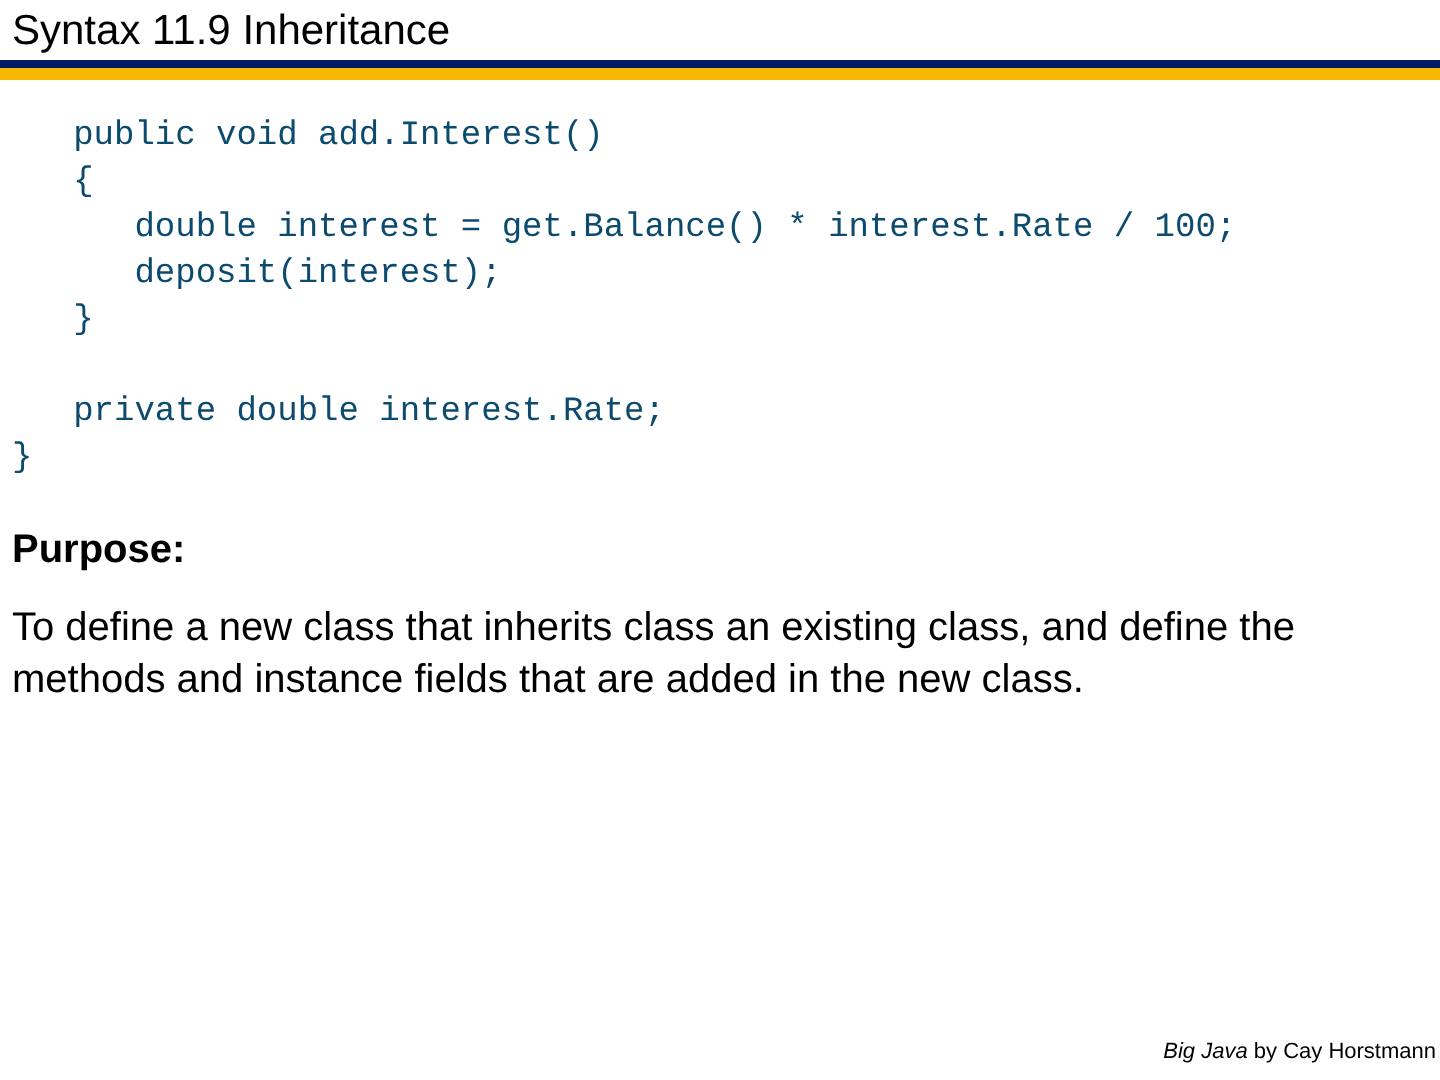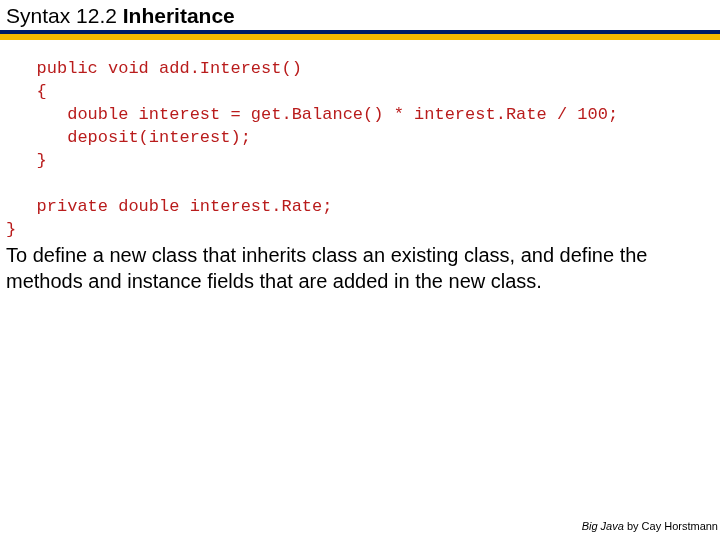--- a/index.html
+++ b/index.html
@@ -11,40 +11,40 @@
     position: relative;
     overflow: hidden;
   }
   .title-wrap {
     padding: 4px 6px 2px 6px;
   }
   .title {
     font-size: 21px;
     color: #000;
   }
-  .title .bold { font-weight: bold; }
+  .title .bold { font-weight: normal; }
   .rule-navy {
     height: 4px;
     background: #001a66;
     width: 100%;
   }
   .rule-gold {
     height: 6px;
     background: #f6b800;
     width: 100%;
   }
   .content {
     padding: 18px 6px 0 6px;
   }
   .code {
     font-family: "Courier New", Courier, monospace;
     font-size: 17px;
     line-height: 1.35;
     white-space: pre;
-    color: #b91c1c;
+    color: #0c4a6e;
   }
   .purpose-heading {
     font-size: 20px;
     font-weight: bold;
     margin-top: 22px;
     margin-bottom: 14px;
   }
   .purpose-body {
     font-size: 20px;
     line-height: 1.3;
@@ -58,37 +58,38 @@
     line-height: 1.25;
     color: #000;
   }
   .footer .book { font-style: italic; text-align: center; }
 </style>
 </head>
 <body>
 
 <div class="title-wrap">
   <span class="title">
-    <span>Syntax 12.2 </span><span class="bold">Inheritance</span>
+    <span>Syntax 11.9 </span><span class="bold">Inheritance</span>
   </span>
 </div>
 
 <div class="rule-navy"></div>
 <div class="rule-gold"></div>
 
 <div class="content">
   <div class="code">   public void add.Interest()
    {
       double interest = get.Balance() * interest.Rate / 100;
       deposit(interest);
    }
 
    private double interest.Rate;
 }</div>
 
+  <div class="purpose-heading">Purpose:</div>
   <div class="purpose-body">To define a new class that inherits class an existing class, and define the methods and instance fields that are added in the new class.</div>
 </div>
 
 <div class="footer">
   <div>
     <span class="book">Big Java</span><span> by Cay Horstmann</span>
   </div>
 </div>
 
 </body></html>

